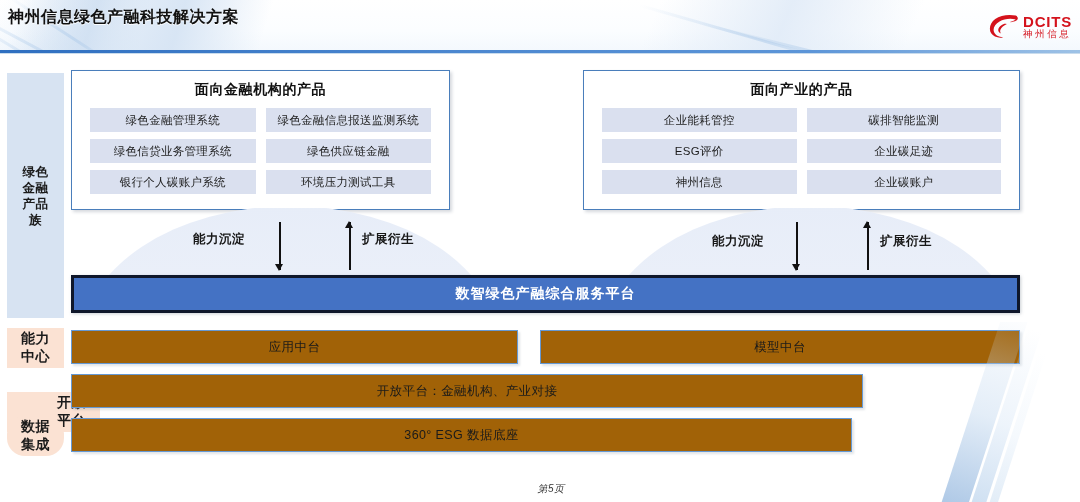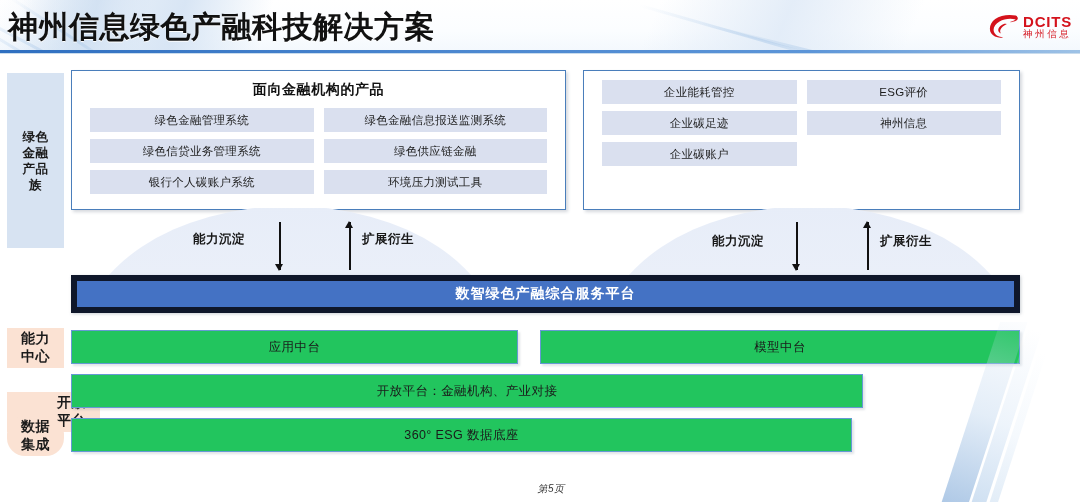--- a/index.html
+++ b/index.html
@@ -20,21 +20,21 @@
       linear-gradient(107deg, rgba(255,255,255,0) 0%, rgba(214,228,244,.95) 17%, rgba(255,255,255,0) 25%),
       linear-gradient(107deg, rgba(255,255,255,0) 2%, rgba(196,216,238,.8) 9%, rgba(255,255,255,0) 14%),
       linear-gradient(113deg, rgba(255,255,255,0) 60%, rgba(223,234,247,.85) 72%, rgba(255,255,255,0) 84%),
       linear-gradient(180deg,#ffffff 0%,#fbfdff 60%,#f3f8fd 100%);
     overflow:hidden;
   }
   .hdr-streak{position:absolute;background:linear-gradient(90deg,rgba(255,255,255,0),rgba(176,204,234,.55),rgba(255,255,255,0));
     height:3px;transform-origin:left center;pointer-events:none;}
   .page-title{
     position:absolute;left:8px;top:7px;
-    font-size:30px;font-weight:bold;letter-spacing:.5px;
+    font-size:16px;font-weight:bold;letter-spacing:.5px;
     color:#111111;white-space:nowrap;
     text-shadow:0 1px 0 rgba(255,255,255,.9);
   }
   .hdr-rule{position:absolute;left:0;top:50px;width:1080px;height:3px;
     background:linear-gradient(90deg,#2f6fc0 0%,#4a86cf 40%,#5c95d8 75%,#9ec2e6 100%);}
   .hdr-rule-b{position:absolute;left:0;top:53px;width:1080px;height:1px;background:#c9dced;}
 
   
   .logo{position:absolute;right:8px;top:8px;height:36px;display:flex;align-items:center;gap:5px;}
   .logo-mark{width:30px;height:26px;display:block;}
@@ -47,21 +47,21 @@
   .corner-ribbon i{position:absolute;display:block;transform-origin:top left;}
   .rb1{width:26px;height:250px;left:66px;top:-18px;transform:rotate(18deg);
     background:linear-gradient(180deg,rgba(255,255,255,0) 0%,rgba(205,223,242,.55) 45%,rgba(118,162,212,.75) 100%);}
   .rb2{width:14px;height:250px;left:96px;top:-18px;transform:rotate(18deg);
     background:linear-gradient(180deg,rgba(255,255,255,0) 10%,rgba(223,235,248,.55) 50%,rgba(150,187,225,.6) 100%);}
   .rb3{width:8px;height:250px;left:114px;top:-18px;transform:rotate(18deg);
     background:linear-gradient(180deg,rgba(255,255,255,0) 20%,rgba(235,243,251,.5) 55%,rgba(176,205,233,.5) 100%);}
 
   
   .rail-family{
-    position:absolute;left:7px;top:73px;width:57px;height:175px;
+    position:absolute;left:7px;top:73px;width:57px;height:245px;
     background:#d7e3f2;
     display:flex;align-items:center;justify-content:center;
   }
   .rail-family span{
     font-size:12.5px;font-weight:bold;color:#1b1b1b;line-height:1.28;
     text-align:center;letter-spacing:.5px;
   }
   .rail-small{
     position:absolute;left:7px;width:57px;height:40px;background:#fbe2d3;
     display:flex;align-items:center;justify-content:center;
@@ -71,21 +71,21 @@
   .rail-open{top:392px;padding-left:36px;}
   .rail-data{top:416px;border-radius:18px;}
 
   
   .panel{
     position:absolute;top:70px;height:140px;
     background:#ffffff;border:1.6px solid #4a7ebb;
     box-shadow:2px 2px 3px rgba(120,130,145,.30);
     box-sizing:border-box;
   }
-  .panel-left{left:71px;width:495px;}
+  .panel-left{left:71px;width:379px;}
   .panel-right{left:583px;width:437px;}
   .panel-title{
     text-align:center;font-size:14px;font-weight:bold;color:#121212;
     margin-top:10px;letter-spacing:.6px;
   }
   .tile-grid{
     display:grid;grid-template-columns:1fr 1fr;gap:7px 10px;
     padding:9px 18px 0 18px;box-sizing:border-box;
   }
   .tile{
@@ -112,29 +112,29 @@
   }
   .arrow{position:absolute;width:11px;}
   .arrow .shaft{position:absolute;left:5px;top:0;width:1.6px;height:100%;background:#111;}
   .arrow .head{position:absolute;left:1px;width:0;height:0;border-left:4.5px solid transparent;border-right:4.5px solid transparent;}
   .arrow.down .head{bottom:-1px;border-top:7px solid #111;}
   .arrow.up .head{top:-1px;border-bottom:7px solid #111;}
 
   
   .platform{
     position:absolute;left:71px;top:275px;width:949px;height:38px;
-    background:#4472c4;border:6px solid #0f172a;box-sizing:border-box;
+    background:#4472c4;border:3px solid #0f172a;box-sizing:border-box;
     display:flex;align-items:center;justify-content:center;
     box-shadow:1px 1px 3px rgba(110,120,135,.35);
   }
   .platform span{color:#ffffff;font-size:14px;font-weight:bold;letter-spacing:1px;}
 
   
   .row-box{
-    position:absolute;height:34px;background:#22c55e;
+    position:absolute;height:34px;background:#a16207;
     border:1.6px solid #6699d4;box-sizing:border-box;
     display:flex;align-items:center;justify-content:center;
     font-size:12.5px;color:#1a1a1a;letter-spacing:.4px;
     box-shadow:1.5px 1.5px 2px rgba(125,135,150,.22);
   }
   .box-app{left:71px;top:330px;width:447px;}
   .box-model{left:540px;top:330px;width:480px;}
   .box-open{left:71px;top:374px;width:792px;}
   .box-data{left:71px;top:418px;width:781px;}
 
@@ -191,22 +191,24 @@
       <div class="tile">绿色金融管理系统</div>
       <div class="tile">绿色金融信息报送监测系统</div>
       <div class="tile">绿色信贷业务管理系统</div>
       <div class="tile">绿色供应链金融</div>
       <div class="tile">银行个人碳账户系统</div>
       <div class="tile">环境压力测试工具</div>
     </div>
   </div>
 
   <div class="panel panel-right">
+    <div class="panel-title">面向产业的产品</div>
     <div class="tile-grid">
       <div class="tile">企业能耗管控</div>
+      <div class="tile">碳排智能监测</div>
       <div class="tile">ESG评价</div>
       <div class="tile">企业碳足迹</div>
       <div class="tile">神州信息</div>
       <div class="tile">企业碳账户</div>
     </div>
   </div>
 
   <div class="arc arc-left"></div>
   <div class="arc arc-right"></div>
 

